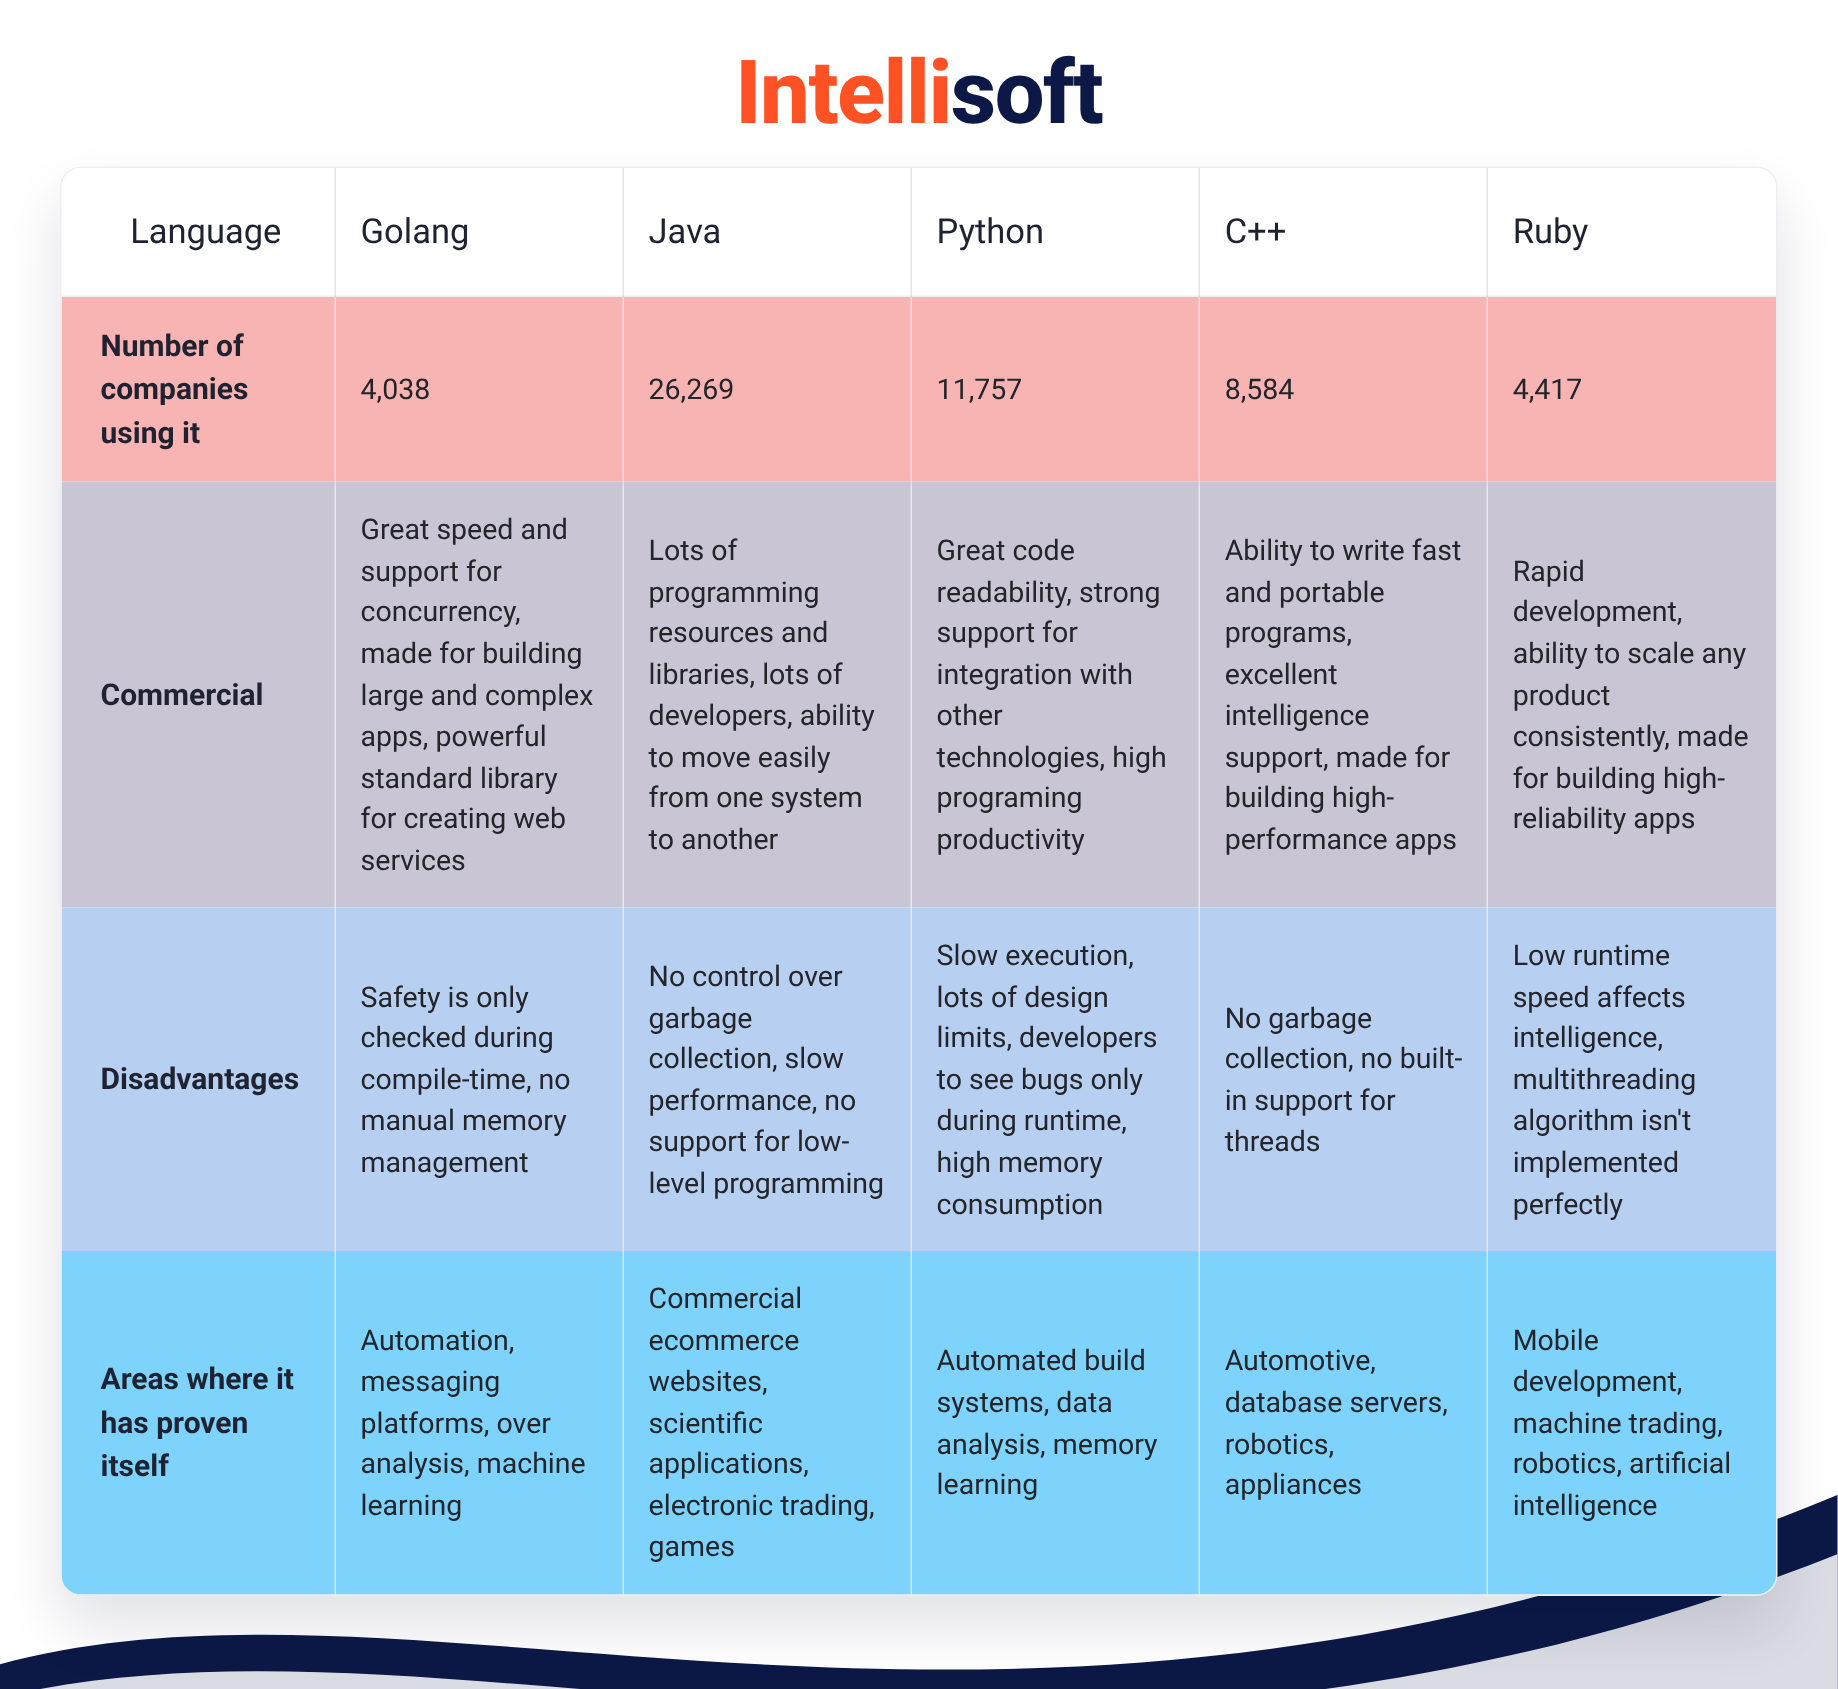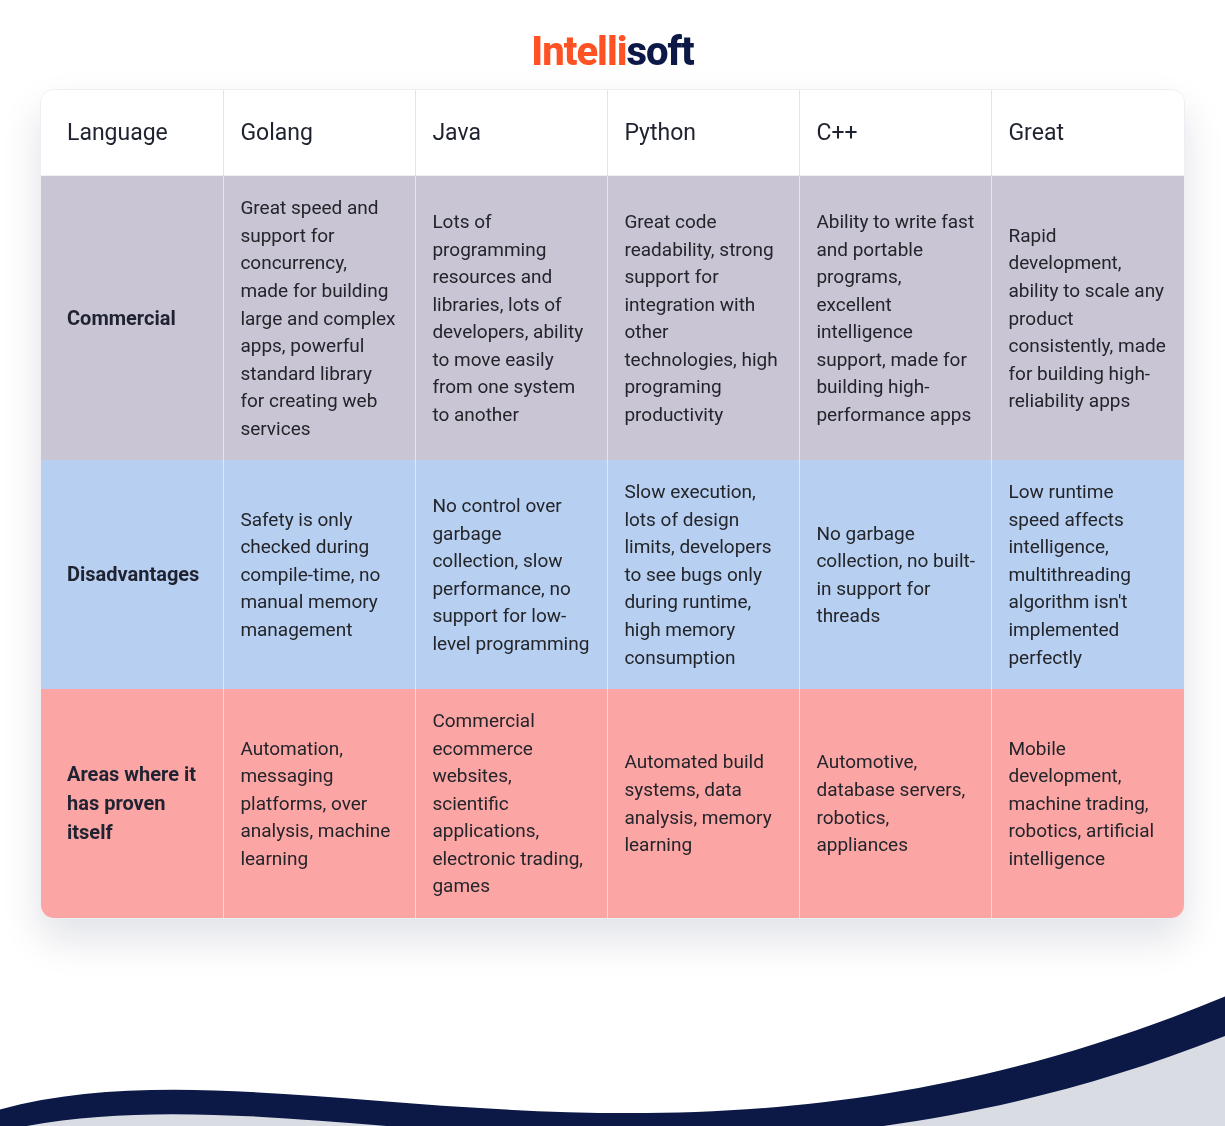--- a/index.html
+++ b/index.html
@@ -21,21 +21,21 @@
     right: -50px;
     bottom: -120px;
     height: 300px;
     pointer-events: none;
   }
 
   .logo {
     text-align: center;
     padding: 28px 0 14px 0;
     font-weight: 800;
-    font-size: 40px;
+    font-size: 59px;
     letter-spacing: -1px;
   }
   .logo .accent { color: #ff5224; }
   .logo .rest   { color: #0c1946; }
 
   .card {
     position: relative;
     margin: 0 40px 40px 40px;
     background: #ffffff;
     border: 1px solid #eceef2;
@@ -63,36 +63,36 @@
 
   thead th {
     background: #ffffff;
     font-weight: 400;
     font-size: 23px;
     color: #1f2230;
     padding-top: 26px;
     padding-bottom: 26px;
     border-bottom: 1px solid rgba(0,0,0,0.06);
   }
-  thead th:first-child { padding-left: 26px; }
+  thead th:first-child { padding-left: 26px; text-align: center; }
 
   tbody th {
     font-weight: 700;
     font-size: 20px;
     color: #1f2230;
     padding-left: 26px;
   }
 
   col.c0 { width: 16%; }
   col.c  { width: 16.8%; }
 
   .row-pink   th, .row-pink   td { background: #f7b4b3; }
   .row-lav    th, .row-lav    td { background: #c9c5d5; }
   .row-blue   th, .row-blue   td { background: #b7cff0; }
-  .row-tan    th, .row-tan    td { background: #fca5a5; }
+  .row-tan    th, .row-tan    td { background: #7dd3fc; }
 
   .row-pink   th, .row-pink   td,
   .row-lav    th, .row-lav    td,
   .row-blue   th, .row-blue   td,
   .row-tan    th, .row-tan    td {
     border-right-color: rgba(255,255,255,0.55);
   }
 </style>
 </head>
 <body>
@@ -116,24 +116,32 @@
         <col class="c">
         <col class="c">
     </colgroup>
     <thead>
       <tr>
         <th>Language</th>
         <th>Golang</th>
         <th>Java</th>
         <th>Python</th>
         <th>C++</th>
-        <th>Great</th>
+        <th>Ruby</th>
       </tr>
     </thead>
     <tbody>
+        <tr class="row-pink">
+          <th scope="row">Number of companies using it</th>
+          <td>4,038</td>
+          <td>26,269</td>
+          <td>11,757</td>
+          <td>8,584</td>
+          <td>4,417</td>
+        </tr>
         <tr class="row-lav">
           <th scope="row">Commercial</th>
           <td>Great speed and support for concurrency, made for building large and complex apps, powerful standard library for creating web services</td>
           <td>Lots of programming resources and libraries, lots of developers, ability to move easily from one system to another</td>
           <td>Great code readability, strong support for integration with other technologies, high programing productivity</td>
           <td>Ability to write fast and portable programs, excellent intelligence support, made for building high-performance apps</td>
           <td>Rapid development, ability to scale any product consistently, made for building high-reliability apps</td>
         </tr>
         <tr class="row-blue">
           <th scope="row">Disadvantages</th>

